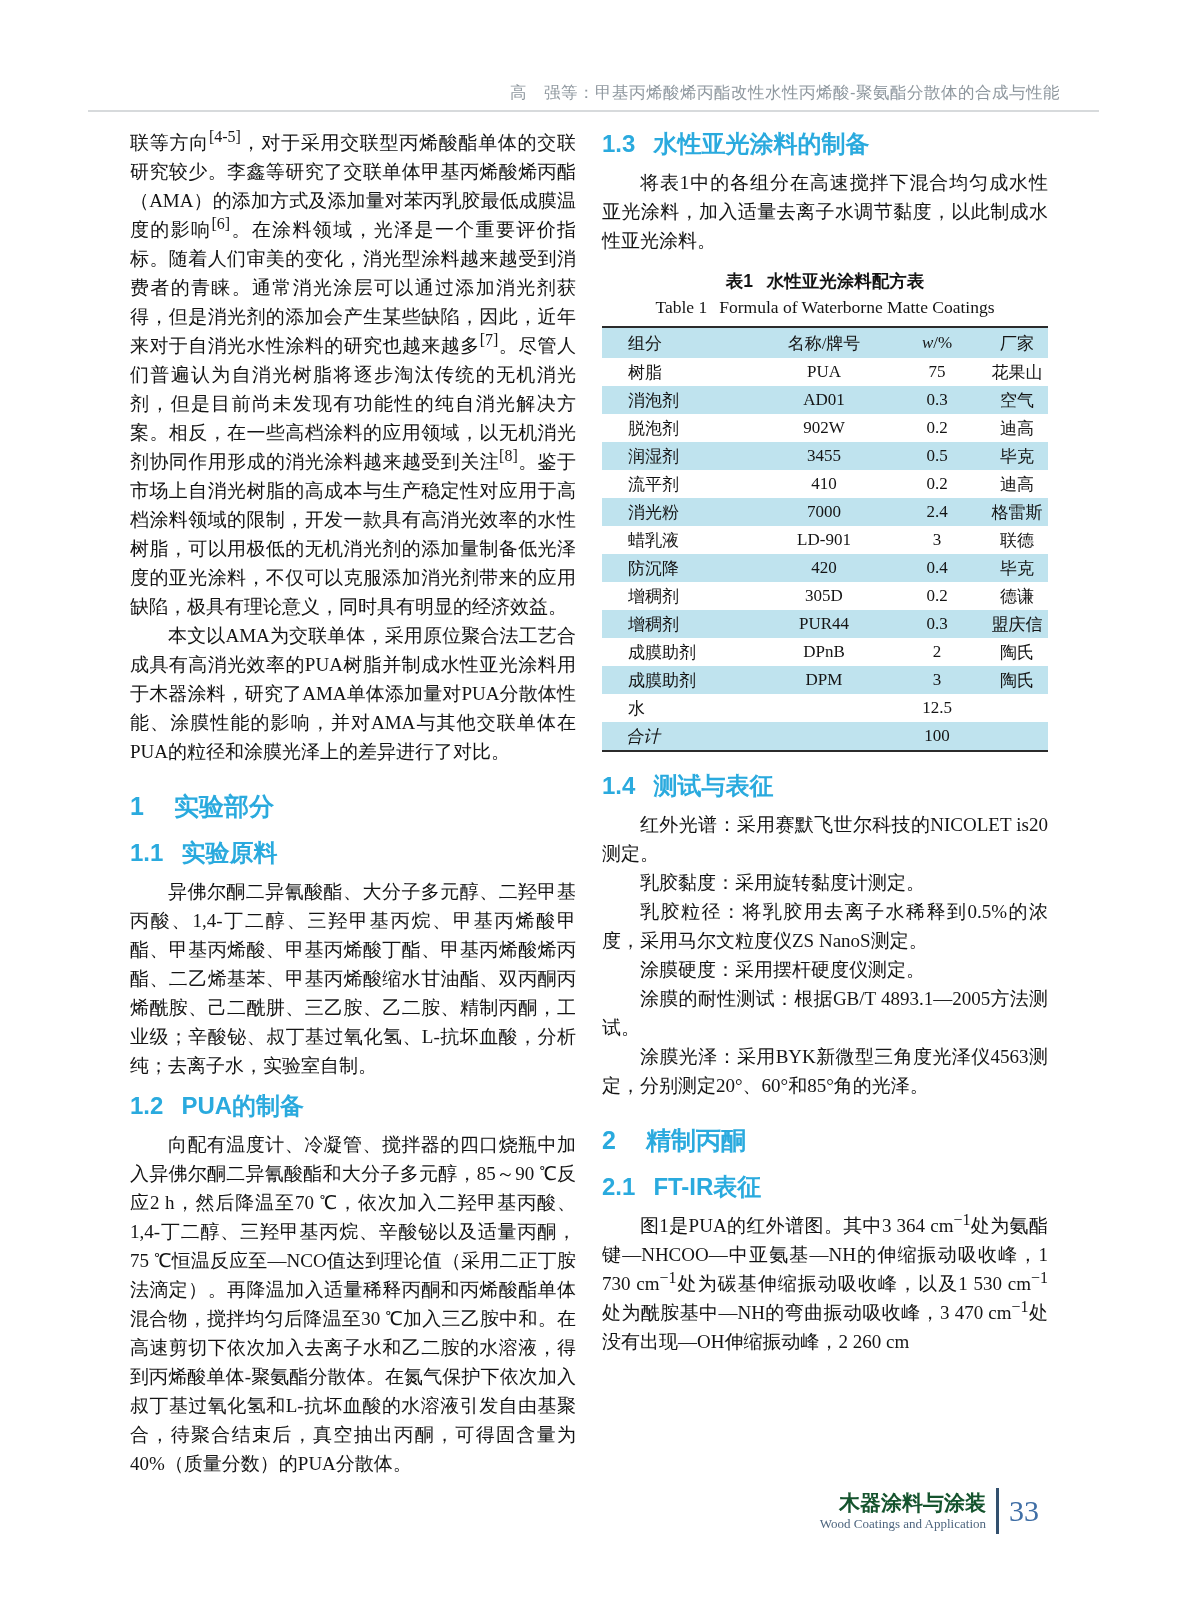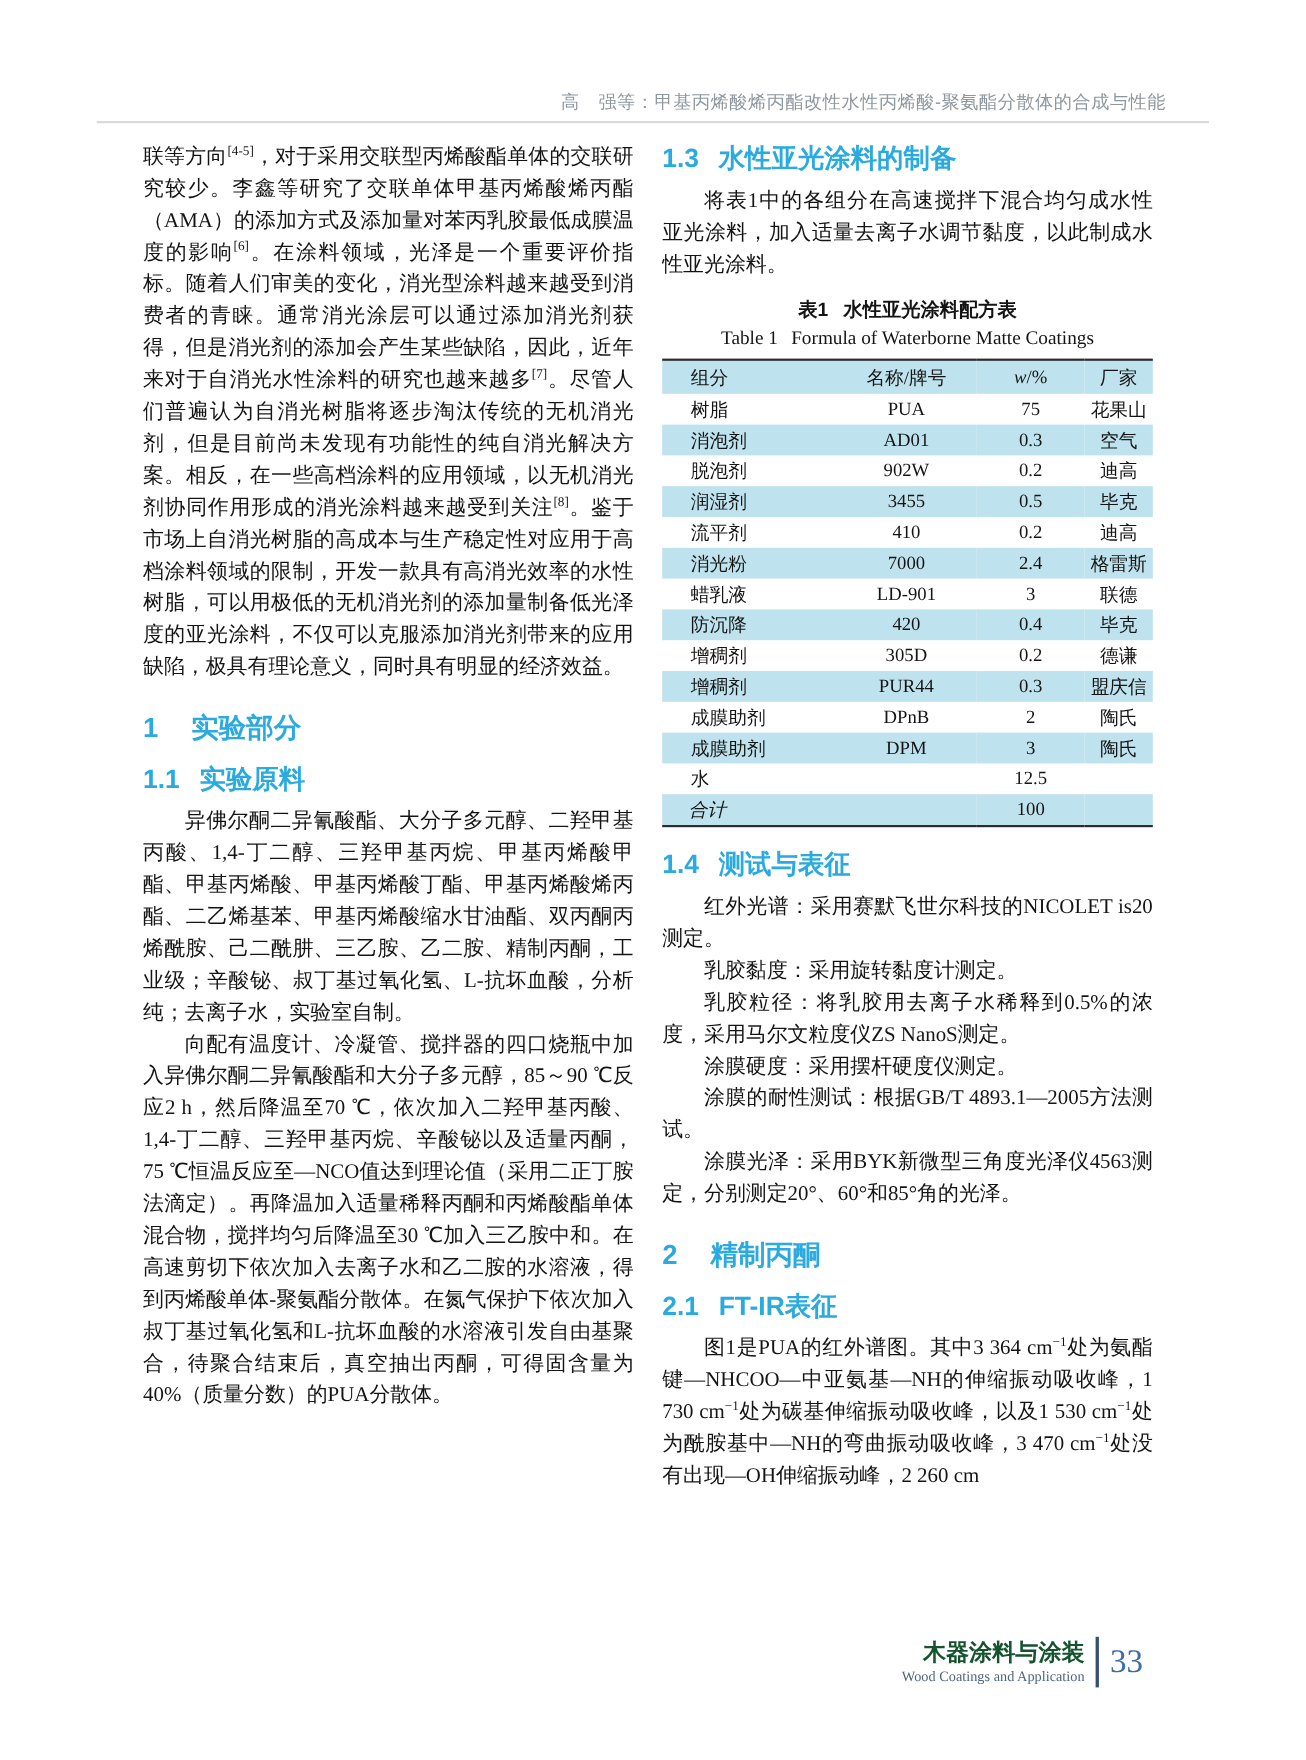--- a/index.html
+++ b/index.html
@@ -7,21 +7,21 @@
         font-family:"Liberation Serif",serif;color:#141414;}
   
   .running-title{position:absolute;top:82px;right:127px;font-family:"Liberation Sans",sans-serif;
         font-size:16.5px;color:#8e979e;letter-spacing:.5px;}
   .header-rule{position:absolute;top:110px;left:88px;right:88px;border-top:2px solid #d7dadc;}
   
   .content{position:absolute;left:130px;top:128px;width:918px;display:flex;gap:26px;}
   .col{width:446px;}
   p.body{margin:0;font-size:19px;line-height:29px;text-align:justify;}
   p.indent{text-indent:2em;}
-  sup{font-size:12px;line-height:0;}
+  sup{font-size:16px;line-height:0;}
   
   .h1{font-family:"Liberation Sans",sans-serif;font-weight:bold;color:#2aaade;
       font-size:25px;margin:24px 0 14px 0;}
   .h1 .num{margin-right:30px;}
   .h2{font-family:"Liberation Sans",sans-serif;font-weight:bold;color:#2aaade;
       font-size:24px;margin:10px 0 8px 0;}
   .h2 .num{margin-right:18px;}
   .h2.first{margin-top:0;}
   
   .tbl-title-cn{font-family:"Liberation Sans",sans-serif;font-weight:bold;font-size:17.5px;
@@ -55,30 +55,34 @@
 
 <div class="page">
 
   <div class="running-title">高　强等：甲基丙烯酸烯丙酯改性水性丙烯酸-聚氨酯分散体的合成与性能</div>
   <div class="header-rule"></div>
 
   <div class="content">
 
     <div class="col">
       <p class="body"><span>联等方向</span><sup>[4-5]</sup><span>，对于采用交联型丙烯酸酯单体的交联研究较少。李鑫等研究了交联单体甲基丙烯酸烯丙酯（AMA）的添加方式及添加量对苯丙乳胶最低成膜温度的影响</span><sup>[6]</sup><span>。在涂料领域，光泽是一个重要评价指标。随着人们审美的变化，消光型涂料越来越受到消费者的青睐。通常消光涂层可以通过添加消光剂获得，但是消光剂的添加会产生某些缺陷，因此，近年来对于自消光水性涂料的研究也越来越多</span><sup>[7]</sup><span>。尽管人们普遍认为自消光树脂将逐步淘汰传统的无机消光剂，但是目前尚未发现有功能性的纯自消光解决方案。相反，在一些高档涂料的应用领域，以无机消光剂协同作用形成的消光涂料越来越受到关注</span><sup>[8]</sup><span>。鉴于市场上自消光树脂的高成本与生产稳定性对应用于高档涂料领域的限制，开发一款具有高消光效率的水性树脂，可以用极低的无机消光剂的添加量制备低光泽度的亚光涂料，不仅可以克服添加消光剂带来的应用缺陷，极具有理论意义，同时具有明显的经济效益。</span></p>
+      <p class="body indent">本文以AMA为交联单体，采用原位聚合法工艺合成具有高消光效率的PUA树脂并制成水性亚光涂料用于木器涂料，研究了AMA单体添加量对PUA分散体性能、涂膜性能的影响，并对AMA与其他交联单体在PUA的粒径和涂膜光泽上的差异进行了对比。</p>
 
       <div class="h1">
         <span class="num">1</span><span>实验部分</span>
       </div>
 
       <div class="h2">
         <span class="num">1.1</span><span>实验原料</span>
       </div>
       <p class="body indent">异佛尔酮二异氰酸酯、大分子多元醇、二羟甲基丙酸、1,4-丁二醇、三羟甲基丙烷、甲基丙烯酸甲酯、甲基丙烯酸、甲基丙烯酸丁酯、甲基丙烯酸烯丙酯、二乙烯基苯、甲基丙烯酸缩水甘油酯、双丙酮丙烯酰胺、己二酰肼、三乙胺、乙二胺、精制丙酮，工业级；辛酸铋、叔丁基过氧化氢、L-抗坏血酸，分析纯；去离子水，实验室自制。</p>
 
+      <div class="h2">
+        <span class="num">1.2</span><span>PUA的制备</span>
+      </div>
       <p class="body indent">向配有温度计、冷凝管、搅拌器的四口烧瓶中加入异佛尔酮二异氰酸酯和大分子多元醇，85～90 ℃反应2 h，然后降温至70 ℃，依次加入二羟甲基丙酸、1,4-丁二醇、三羟甲基丙烷、辛酸铋以及适量丙酮，75 ℃恒温反应至—NCO值达到理论值（采用二正丁胺法滴定）。再降温加入适量稀释丙酮和丙烯酸酯单体混合物，搅拌均匀后降温至30 ℃加入三乙胺中和。在高速剪切下依次加入去离子水和乙二胺的水溶液，得到丙烯酸单体-聚氨酯分散体。在氮气保护下依次加入叔丁基过氧化氢和L-抗坏血酸的水溶液引发自由基聚合，待聚合结束后，真空抽出丙酮，可得固含量为40%（质量分数）的PUA分散体。</p>
     </div>
 
     <div class="col">
       <div class="h2 first">
         <span class="num">1.3</span><span>水性亚光涂料的制备</span>
       </div>
       <p class="body indent">将表1中的各组分在高速搅拌下混合均匀成水性亚光涂料，加入适量去离子水调节黏度，以此制成水性亚光涂料。</p>
 
       <div class="tbl-title-cn">

